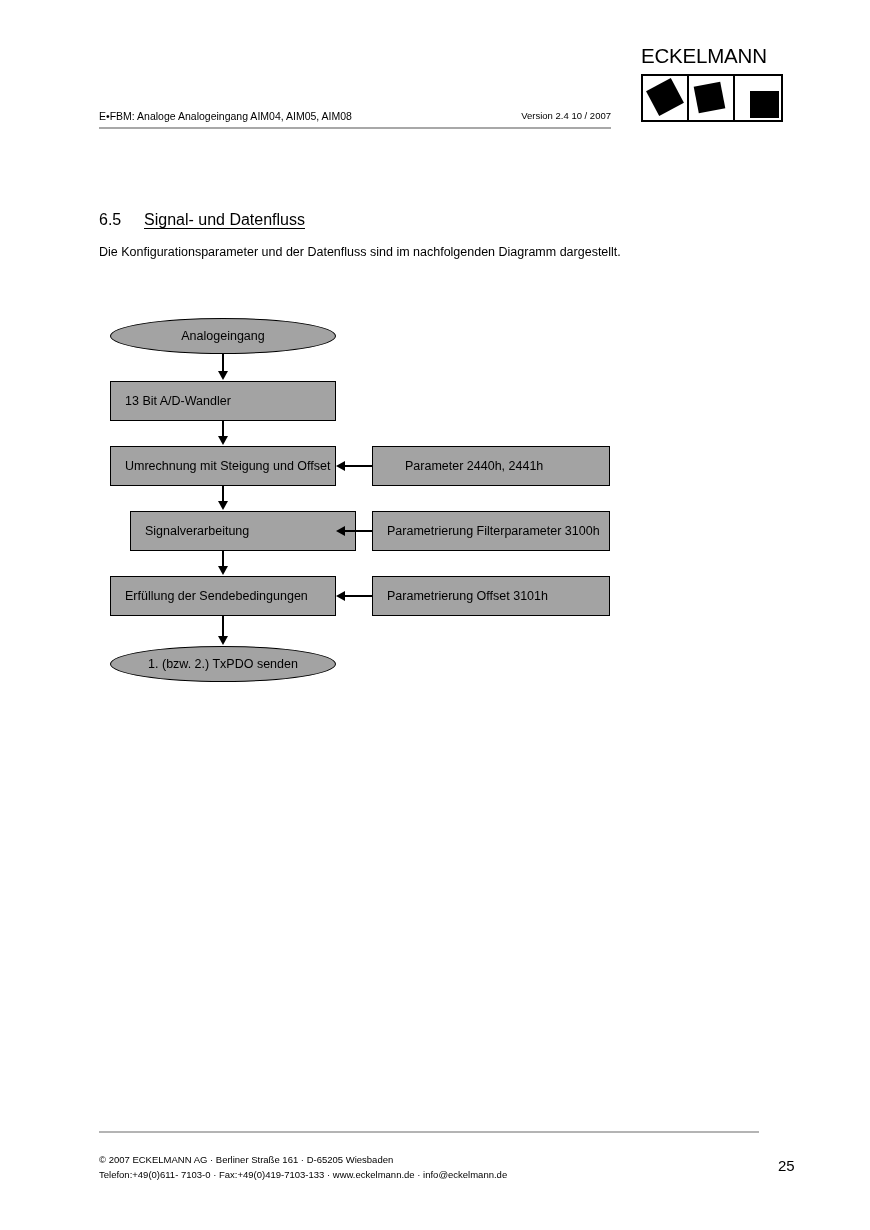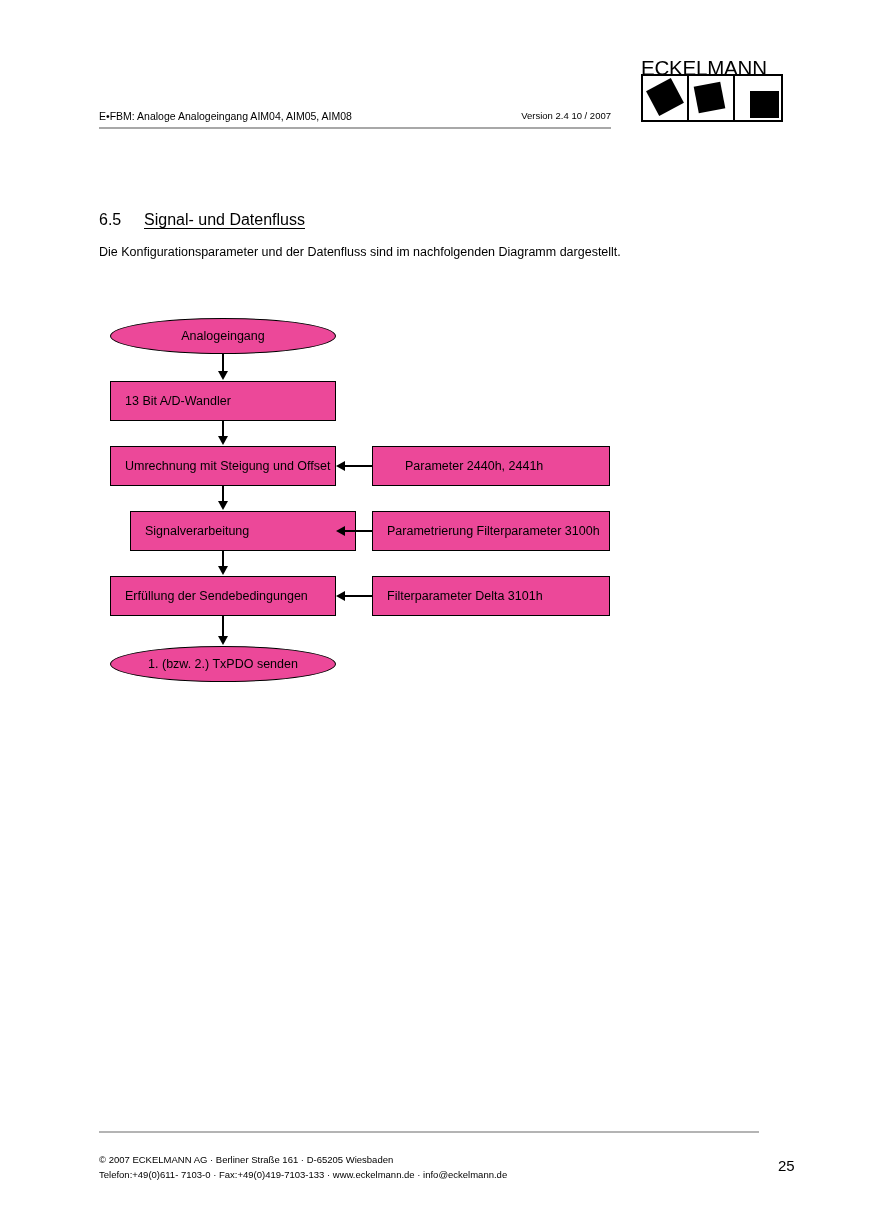--- a/index.html
+++ b/index.html
@@ -28,21 +28,20 @@
     position: absolute;
     left: 0;
     top: 0;
     width: 142px;
     font-size: 20.5px;
     letter-spacing: -0.2px;
     line-height: 24px;
     font-family: "Liberation Sans", sans-serif;
     text-align: left;
     white-space: nowrap;
-    margin-top: 12px;
   }
   .logo-marks {
     position: absolute;
     left: 0;
     top: 30px;
     width: 142px;
     height: 48px;
     border: 2px solid #000;
     box-sizing: border-box;
     display: flex;
@@ -124,21 +123,21 @@
     white-space: nowrap;
   }
 
   
   .flow { position: absolute; left: 0; top: 0; width: 870px; height: 1230px; }
 
   .node {
     position: absolute;
     box-sizing: border-box;
     border: 1.3px solid #000;
-    background: #ec4899;
+    background: #a3a3a3;
     font-size: 12.5px;
     display: flex;
     align-items: center;
     white-space: nowrap;
   }
   .node.proc { padding-left: 14px; justify-content: flex-start; }
   .node.param { padding-left: 14px; justify-content: flex-start; }
   .node.term {
     border-radius: 50%;
     justify-content: center;
@@ -259,21 +258,21 @@
   <div class="arrow-left" style="left:336px; top:526px;"></div>
 
   <div class="conn v-line" style="left:222px; top:551px; height:16px;"></div>
   <div class="arrow-down" style="left:218px; top:566px;"></div>
 
   <div class="node proc" style="left:110px; top:576px; width:226px; height:40px;">
     <span>Erfüllung der Sendebedingungen</span>
   </div>
 
   <div class="node param" style="left:372px; top:576px; width:238px; height:40px;">
-    <span>Filterparameter Delta 3101h</span>
+    <span>Parametrierung Offset 3101h</span>
   </div>
   <div class="conn h-line" style="left:345px; top:595px; width:27px;"></div>
   <div class="arrow-left" style="left:336px; top:591px;"></div>
 
   <div class="conn v-line" style="left:222px; top:616px; height:21px;"></div>
   <div class="arrow-down" style="left:218px; top:636px;"></div>
 
   <div class="node term" style="left:110px; top:646px; width:226px; height:36px;">
     <span>1. (bzw. 2.) TxPDO senden</span>
   </div>

